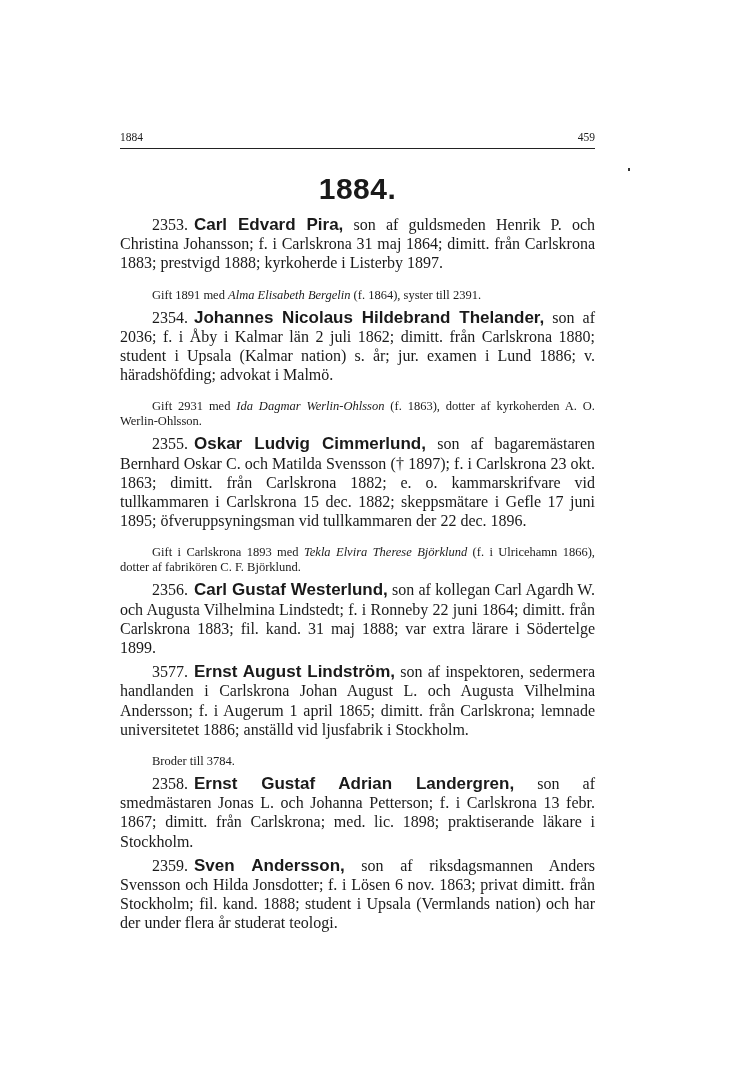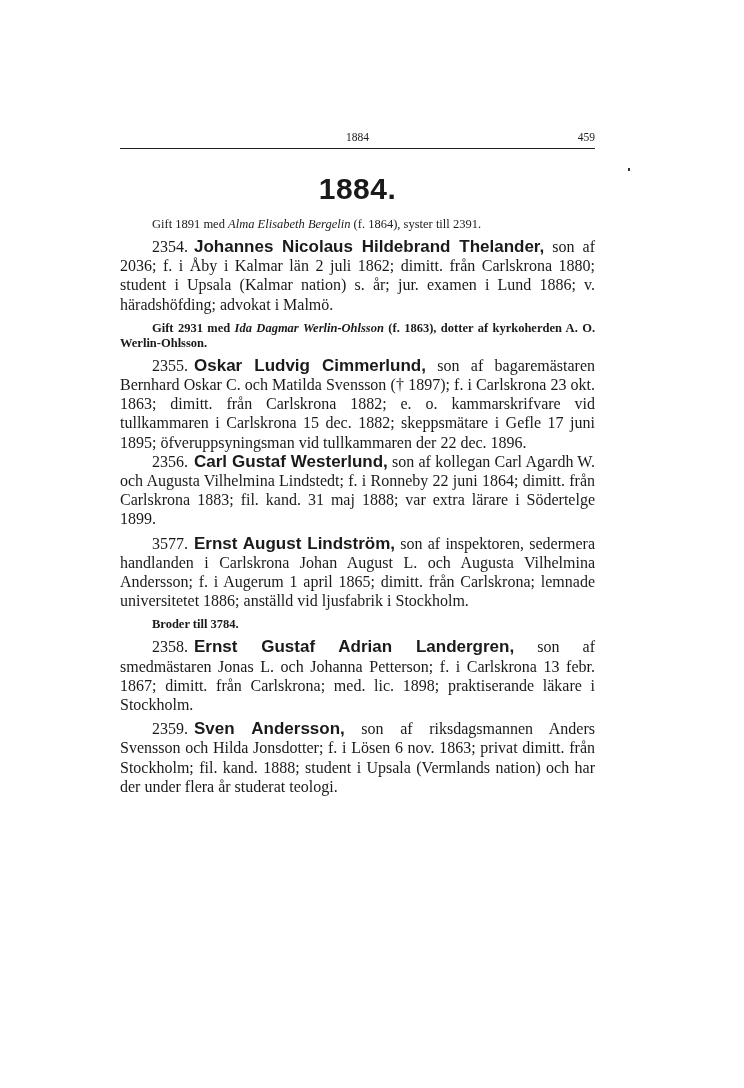--- a/index.html
+++ b/index.html
@@ -1,53 +1,55 @@
 <!DOCTYPE html>
 <html><head>
 <meta charset="utf-8">
 <style>
   html, body { margin:0; padding:0; background:#ffffff; }
   body { width:744px; height:1088px; position:relative; overflow:hidden; color:#1a1a1a;
          font-family:"Liberation Serif", "DejaVu Serif", serif; }
   .running-head { position:absolute; top:131px; left:120px; width:475px; height:16px; font-size:11.5px; }
-  .rh-center { position:absolute; left:0; right:0; text-align:center; top:0; }
+  .rh-center { position:absolute; left:0; right:0; text-align:left; top:0; }
   .rh-right { position:absolute; right:0; top:0; }
   .rule { position:absolute; top:148px; left:120px; width:475px; height:0; border-top:1.6px solid #222; }
   .speck { position:absolute; left:628px; top:168px; width:2px; height:3px; background:#333; }
   .year-heading { position:absolute; top:172px; left:120px; width:475px; text-align:center;
         font-family:"Liberation Sans", "DejaVu Sans", sans-serif; font-weight:bold; font-size:30px; letter-spacing:0.5px; }
   .body { position:absolute; top:215px; left:120px; width:475px; font-size:16px; line-height:19.2px; }
   .entry { text-align:justify; text-indent:32px; margin:0 0 0 0; }
-  .entry + .note { margin-top:7px;font-weight:bold; }
+  .entry + .note { margin-top:15px; }
   .num { }
   .name { font-family:"Liberation Sans", "DejaVu Sans", sans-serif; font-weight:bold; font-size:17px; margin-left:6px; }
   .note { font-size:12.5px; line-height:15px; text-indent:32px; text-align:justify; margin:2px 0 5px 0; }
   .note i { font-style:italic; }
   .gap { height:5px; }
 </style>
 </head>
 <body>
 
 <div class="running-head">
   <span class="rh-center">1884</span>
   <span class="rh-right">459</span>
 </div>
 <div class="rule"></div>
 <div class="speck"></div>
 
 <div class="year-heading">1884.</div>
 
 <div class="body">
 
+  <p class="entry"><span class="num">2353.</span><span class="name">Carl Edvard Pira,</span><span> son af guldsmeden Henrik P. och Christina Johansson; f. i Carlskrona 31 maj 1864; dimitt. från Carlskrona 1883; prestvigd 1888; kyrkoherde i Listerby 1897.</span></p>
   <p class="note"><span>Gift 1891 med </span><i>Alma Elisabeth Bergelin</i><span> (f. 1864), syster till 2391.</span></p>
 
   <p class="entry"><span class="num">2354.</span><span class="name">Johannes Nicolaus Hildebrand Thelander,</span><span> son af 2036; f. i Åby i Kalmar län 2 juli 1862; dimitt. från Carlskrona 1880; student i Upsala (Kalmar nation) s. år; jur. examen i Lund 1886; v. häradshöfding; advokat i Malmö.</span></p>
   <p class="note"><span>Gift 2931 med </span><i>Ida Dagmar Werlin-Ohlsson</i><span> (f. 1863), dotter af kyrkoherden A. O. Werlin-Ohlsson.</span></p>
 
   <p class="entry"><span class="num">2355.</span><span class="name">Oskar Ludvig Cimmerlund,</span><span> son af bagaremästaren Bernhard Oskar C. och Matilda Svensson († 1897); f. i Carlskrona 23 okt. 1863; dimitt. från Carlskrona 1882; e. o. kammarskrifvare vid tullkammaren i Carlskrona 15 dec. 1882; skeppsmätare i Gefle 17 juni 1895; öfveruppsyningsman vid tullkammaren der 22 dec. 1896.</span></p>
+  <p class="note"><span>Gift i Carlskrona 1893 med </span><i>Tekla Elvira Therese Björklund</i><span> (f. i Ulricehamn 1866), dotter af fabrikören C. F. Björklund.</span></p>
 
   <p class="entry"><span class="num">2356.</span><span class="name">Carl Gustaf Westerlund,</span><span> son af kollegan Carl Agardh W. och Augusta Vilhelmina Lindstedt; f. i Ronneby 22 juni 1864; dimitt. från Carlskrona 1883; fil. kand. 31 maj 1888; var extra lärare i Södertelge 1899.</span></p>
   <div class="gap"></div>
 
   <p class="entry"><span class="num">3577.</span><span class="name">Ernst August Lindström,</span><span> son af inspektoren, sedermera handlanden i Carlskrona Johan August L. och Augusta Vilhelmina Andersson; f. i Augerum 1 april 1865; dimitt. från Carlskrona; lemnade universitetet 1886; anställd vid ljusfabrik i Stockholm.</span></p>
   <p class="note"><span>Broder till 3784.</span></p>
 
   <p class="entry"><span class="num">2358.</span><span class="name">Ernst Gustaf Adrian Landergren,</span><span> son af smedmästaren Jonas L. och Johanna Petterson; f. i Carlskrona 13 febr. 1867; dimitt. från Carlskrona; med. lic. 1898; praktiserande läkare i Stockholm.</span></p>
   <div class="gap"></div>
 

